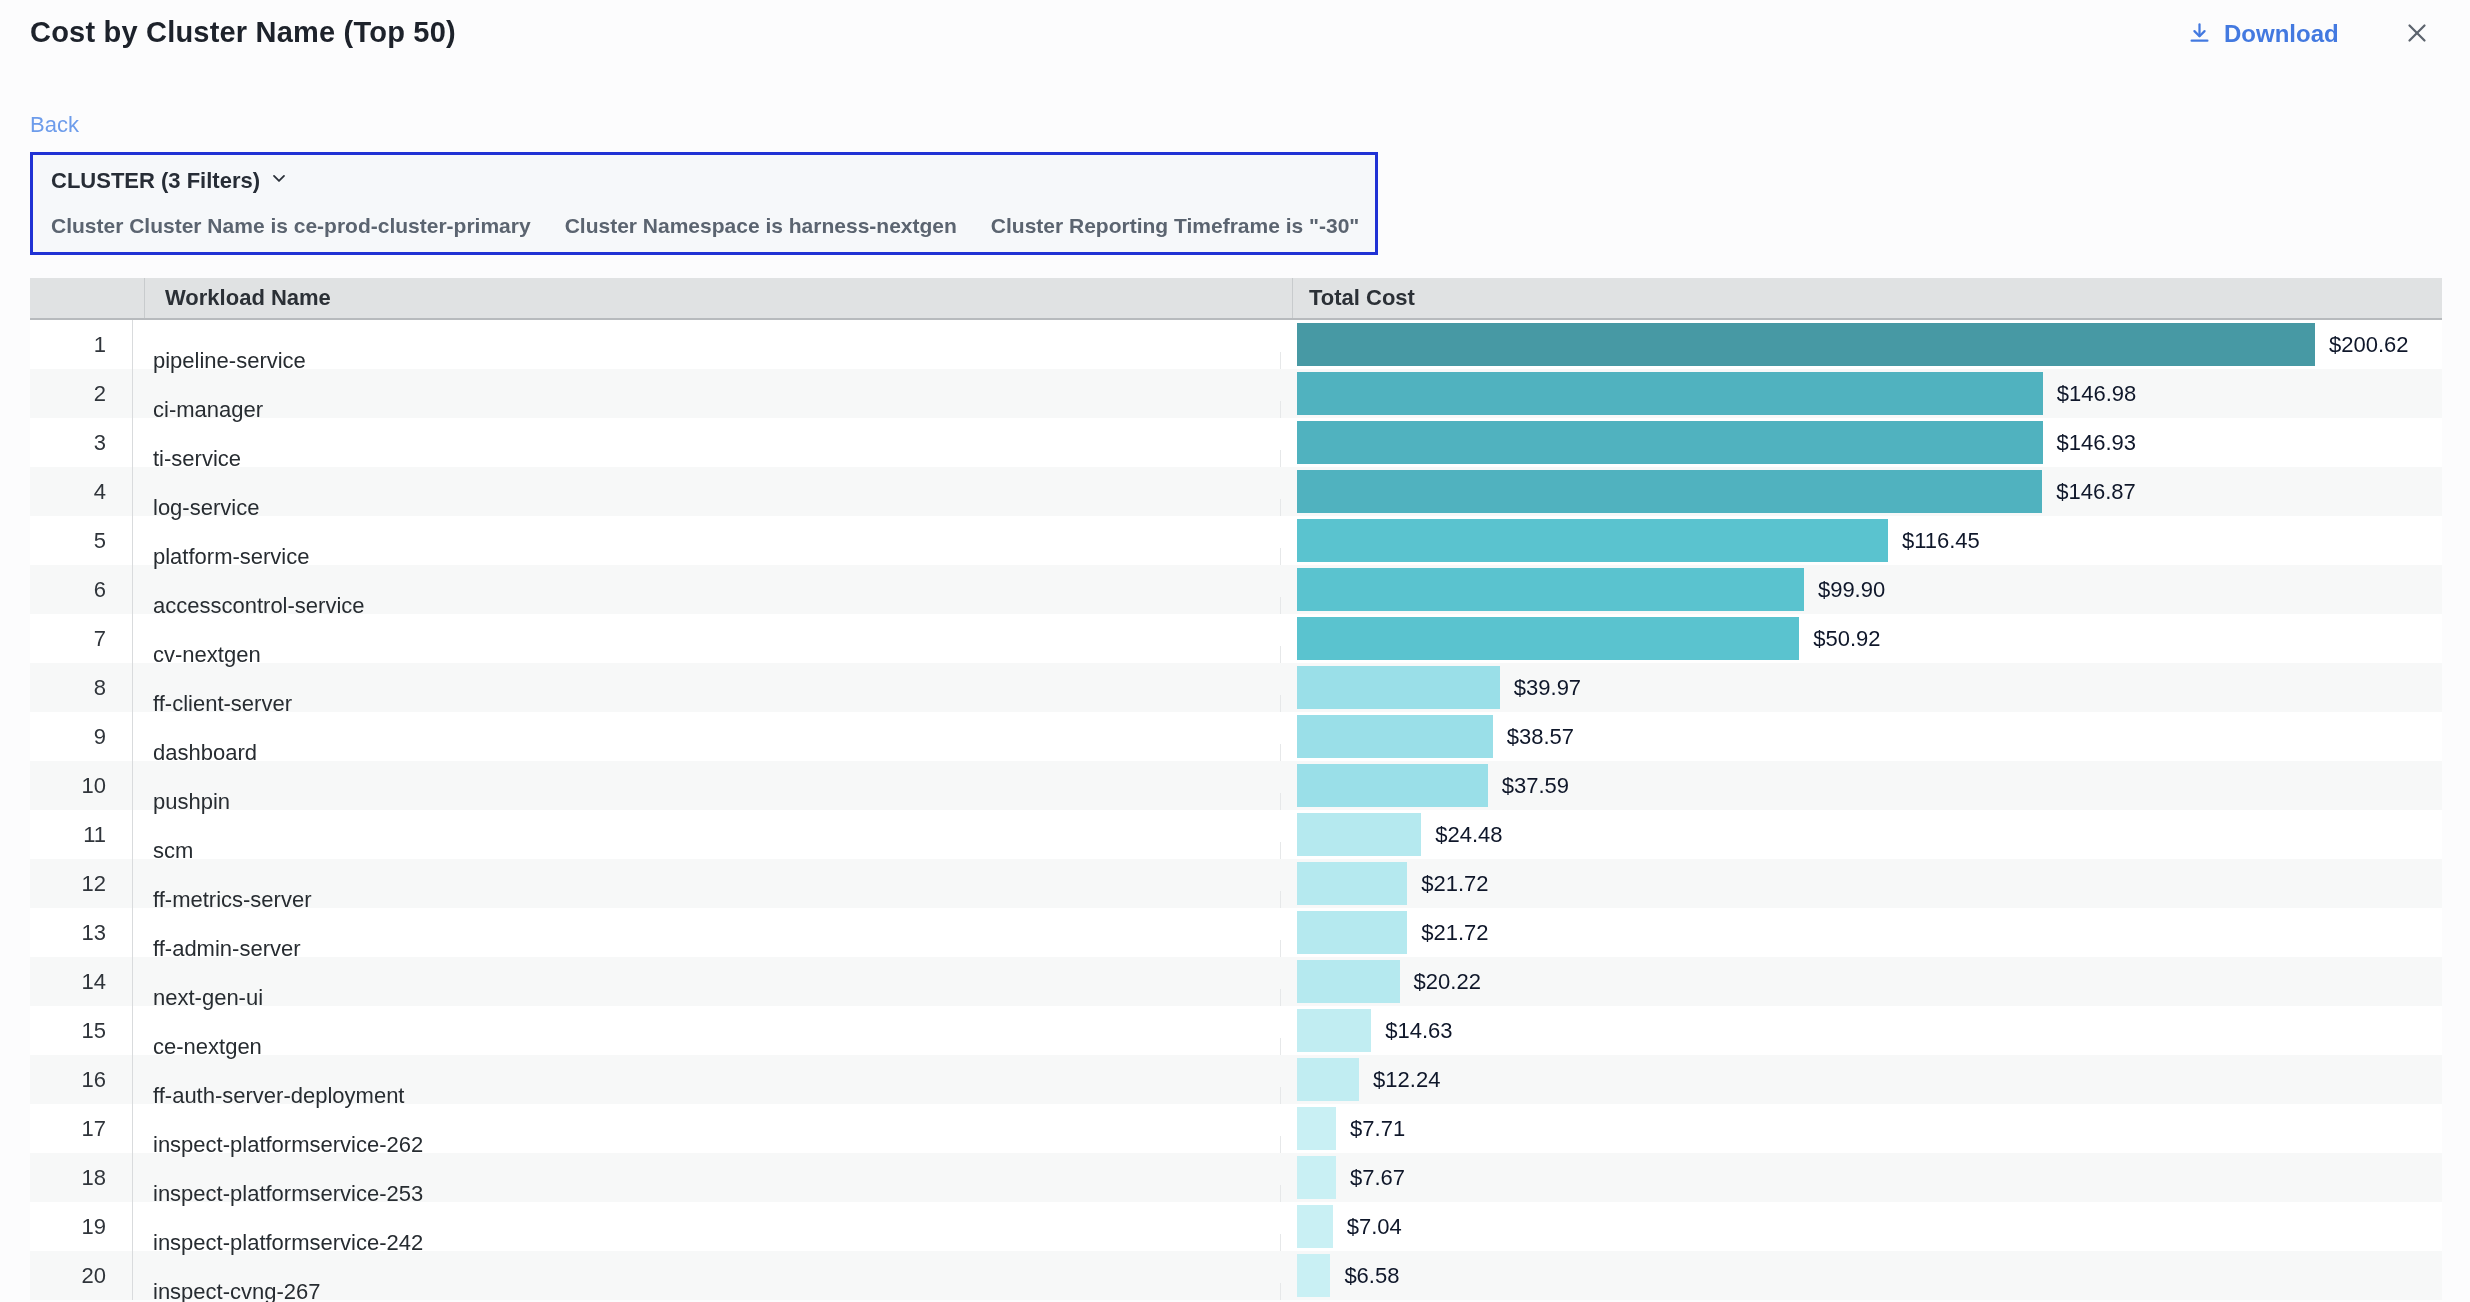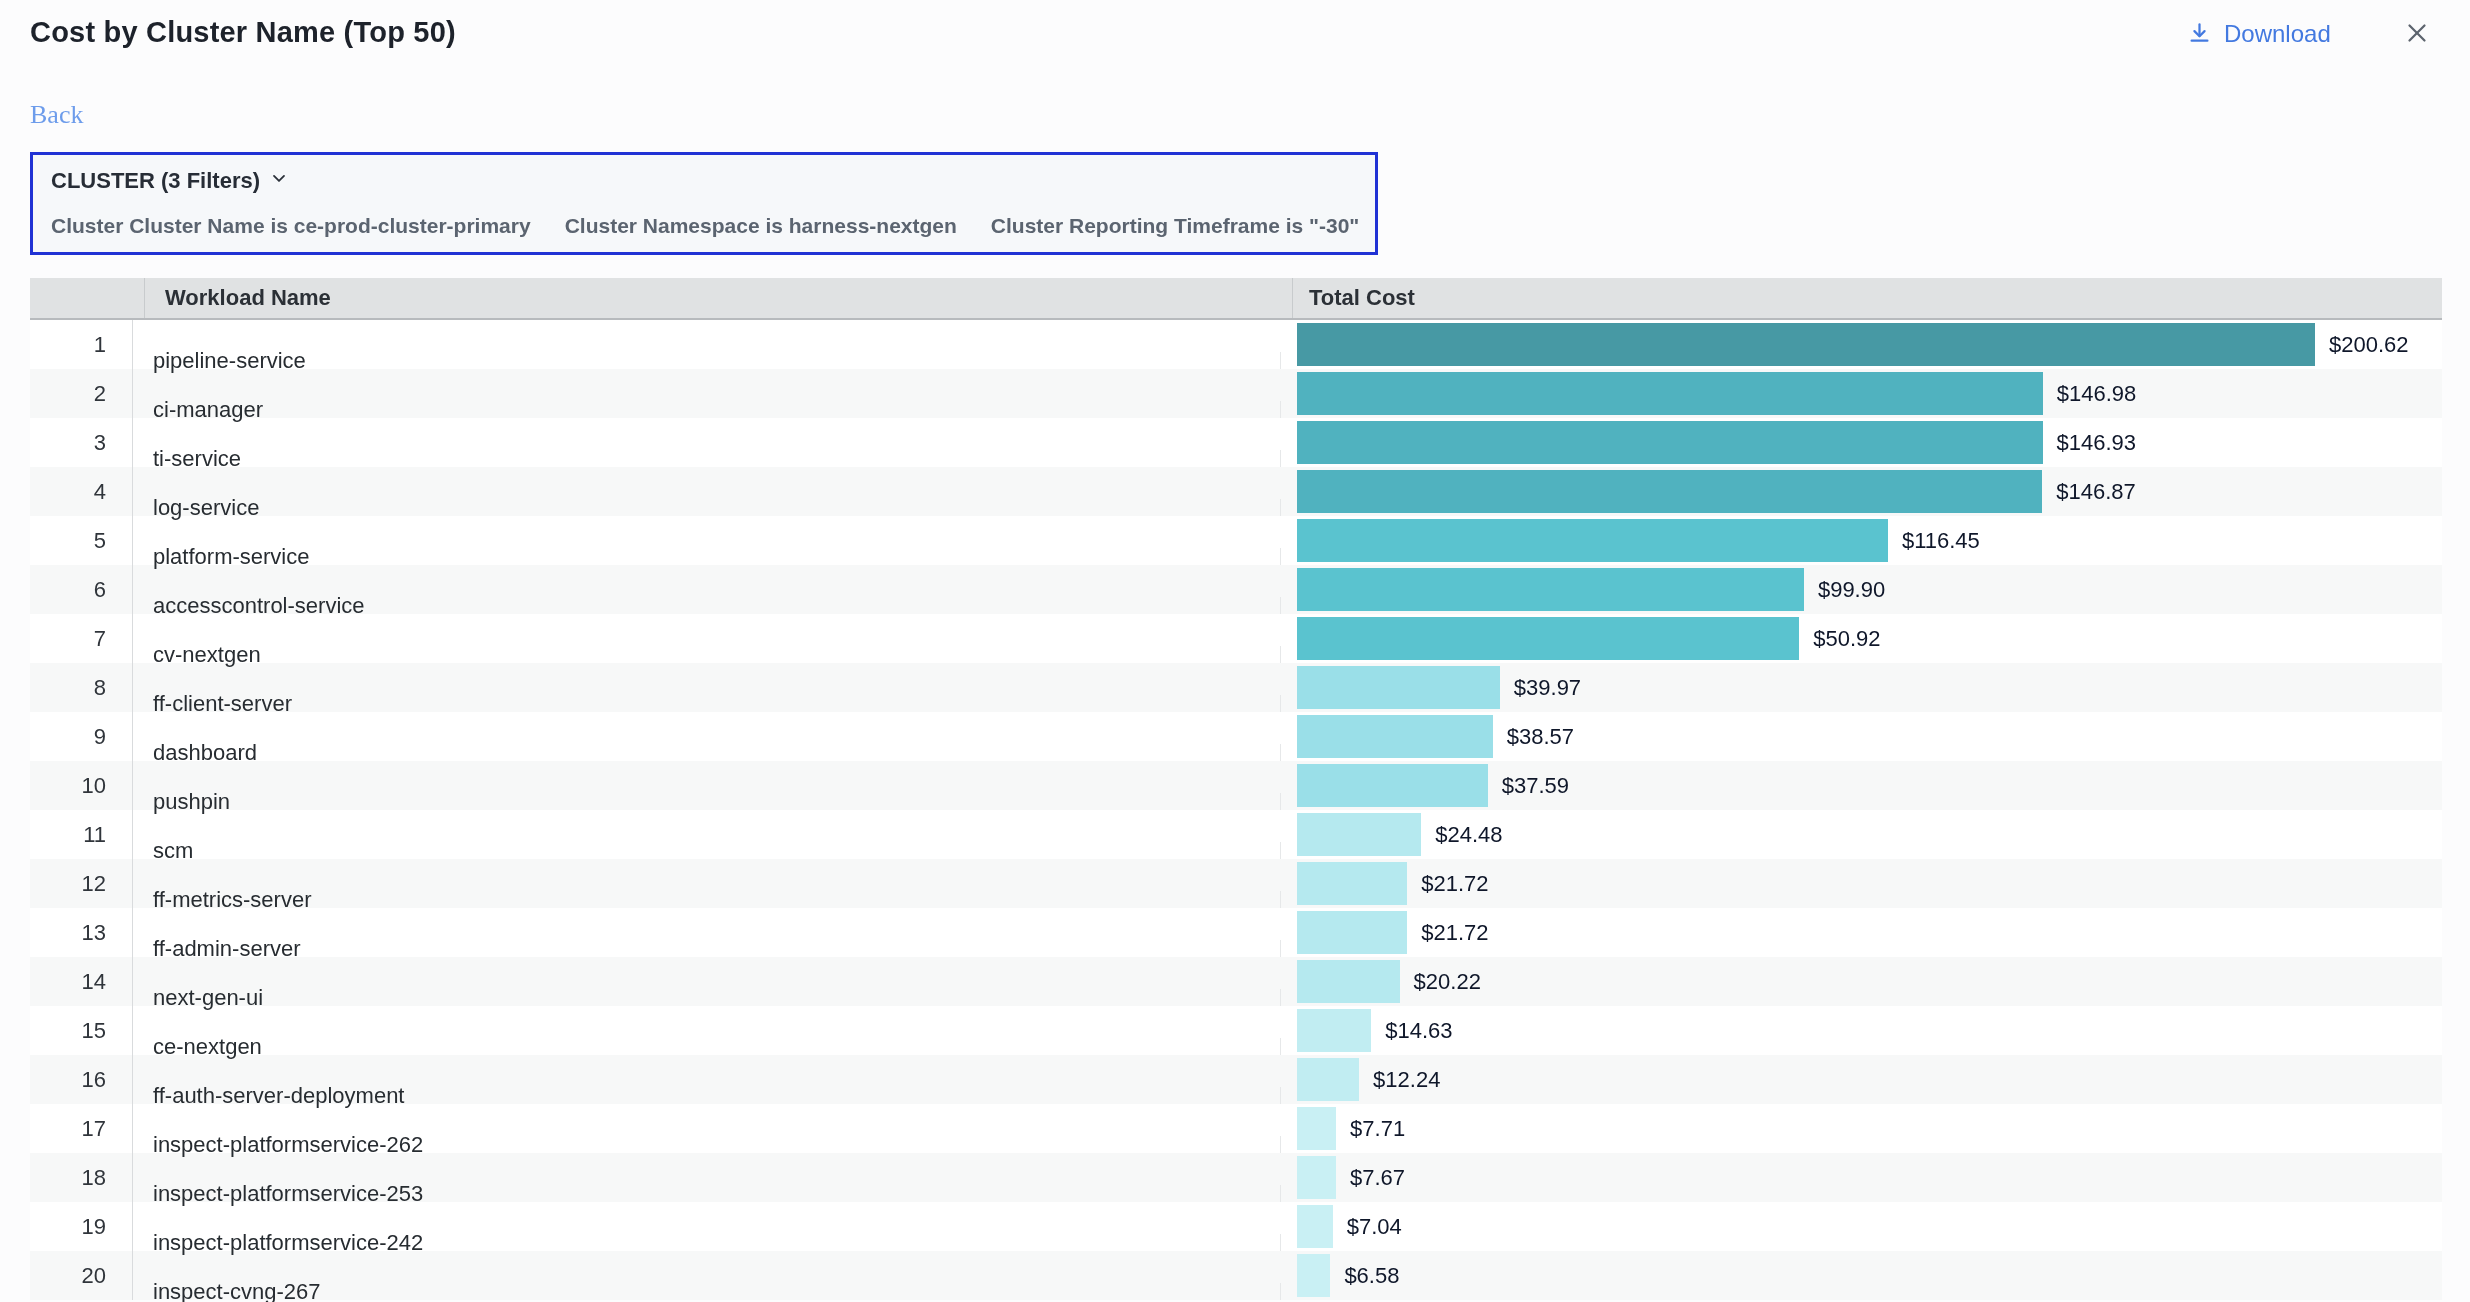--- a/index.html
+++ b/index.html
@@ -13,33 +13,33 @@
   }
 
   
   .page-title {
     position:absolute; left:30px; top:16px;
     font-size:29px; font-weight:700; color:#1d222b; letter-spacing:.2px;
   }
   .download-btn {
     position:absolute; left:2186px; top:20px;
     display:flex; align-items:center; gap:11px;
-    color:#4379e0; font-size:24px; font-weight:400; cursor:pointer;text-align:right;
+    color:#4379e0; font-size:24px; font-weight:700; cursor:pointer;text-align:right;
   }
   .download-btn svg { display:block; }
   .close-btn {
     position:absolute; left:2398px; top:16px;
     width:38px; height:38px; display:flex; align-items:center; justify-content:center;
     cursor:pointer;
   }
 
   
   .back-link {
-    position:absolute; left:30px; top:100px;
-    font-size:26px; color:#6d9ceb; cursor:pointer;font-family:Liberation Serif, serif;
+    position:absolute; left:30px; top:112px;
+    font-size:22px; color:#6d9ceb; cursor:pointer;
   }
 
   
   .filter-panel {
     position:absolute; left:30px; top:152px;
     width:1348px; height:103px;
     border:3px solid #2032d4;
     background:#f6f8fa;
     padding:13px 18px 0 18px;
   }

